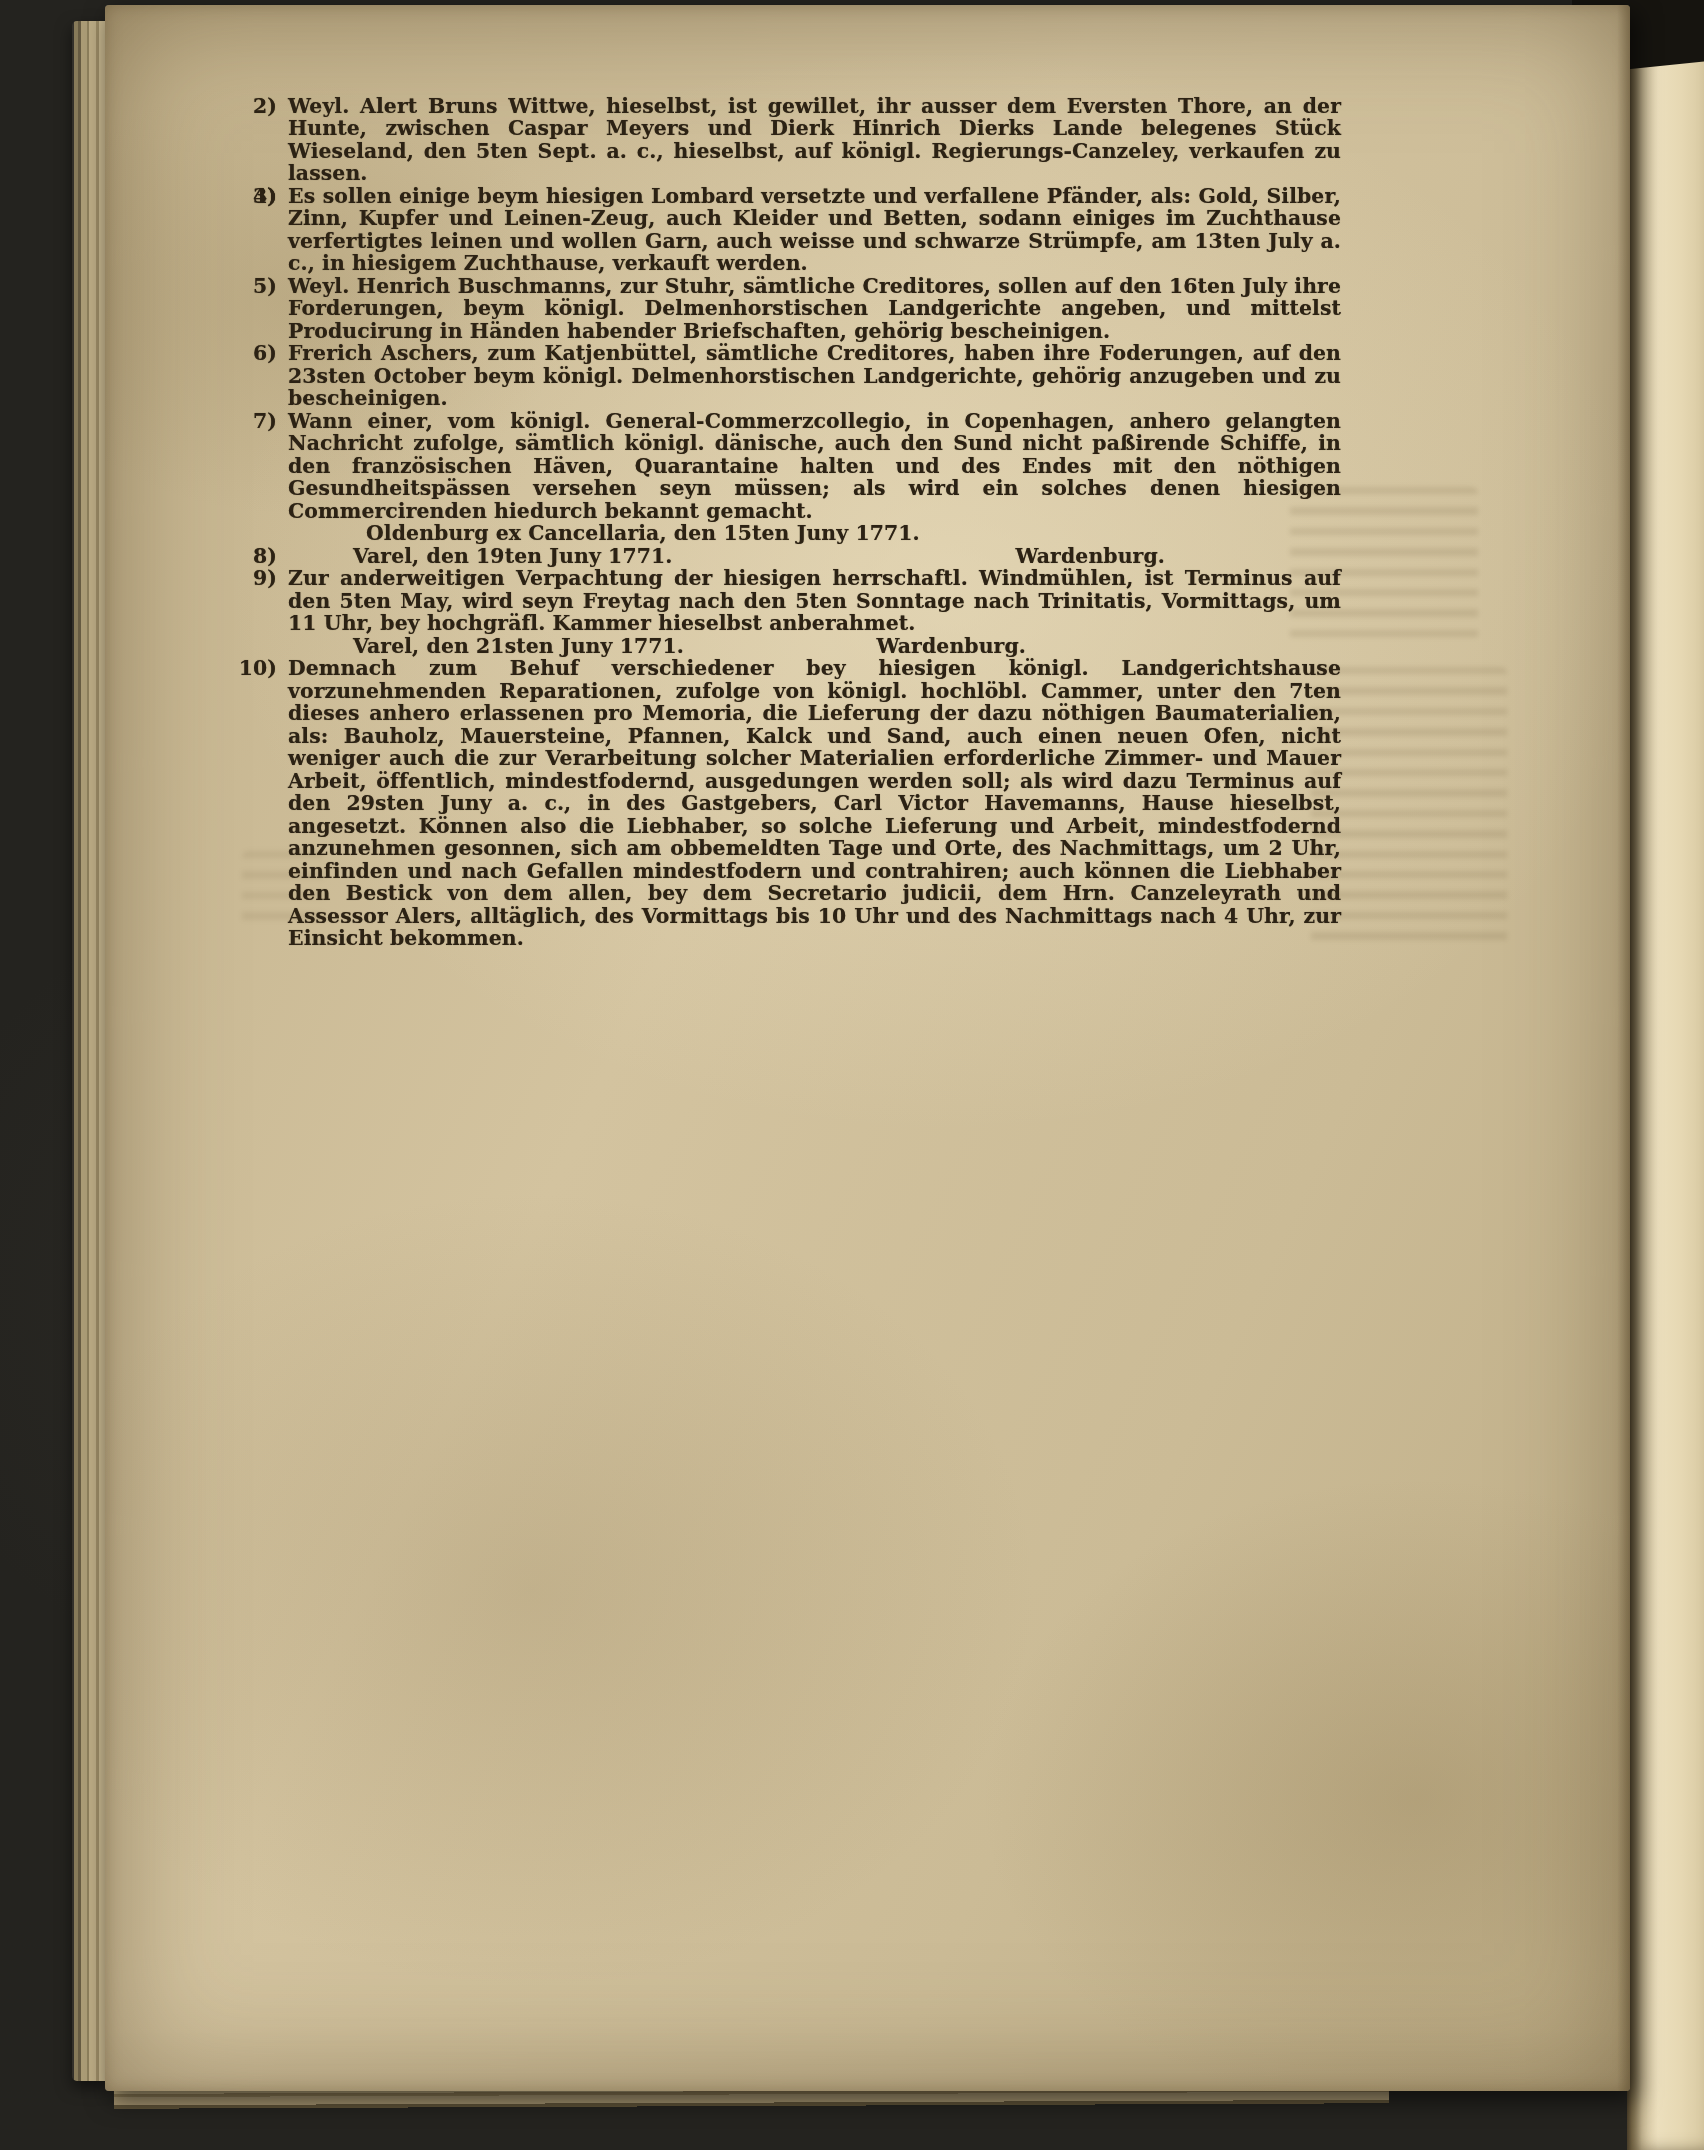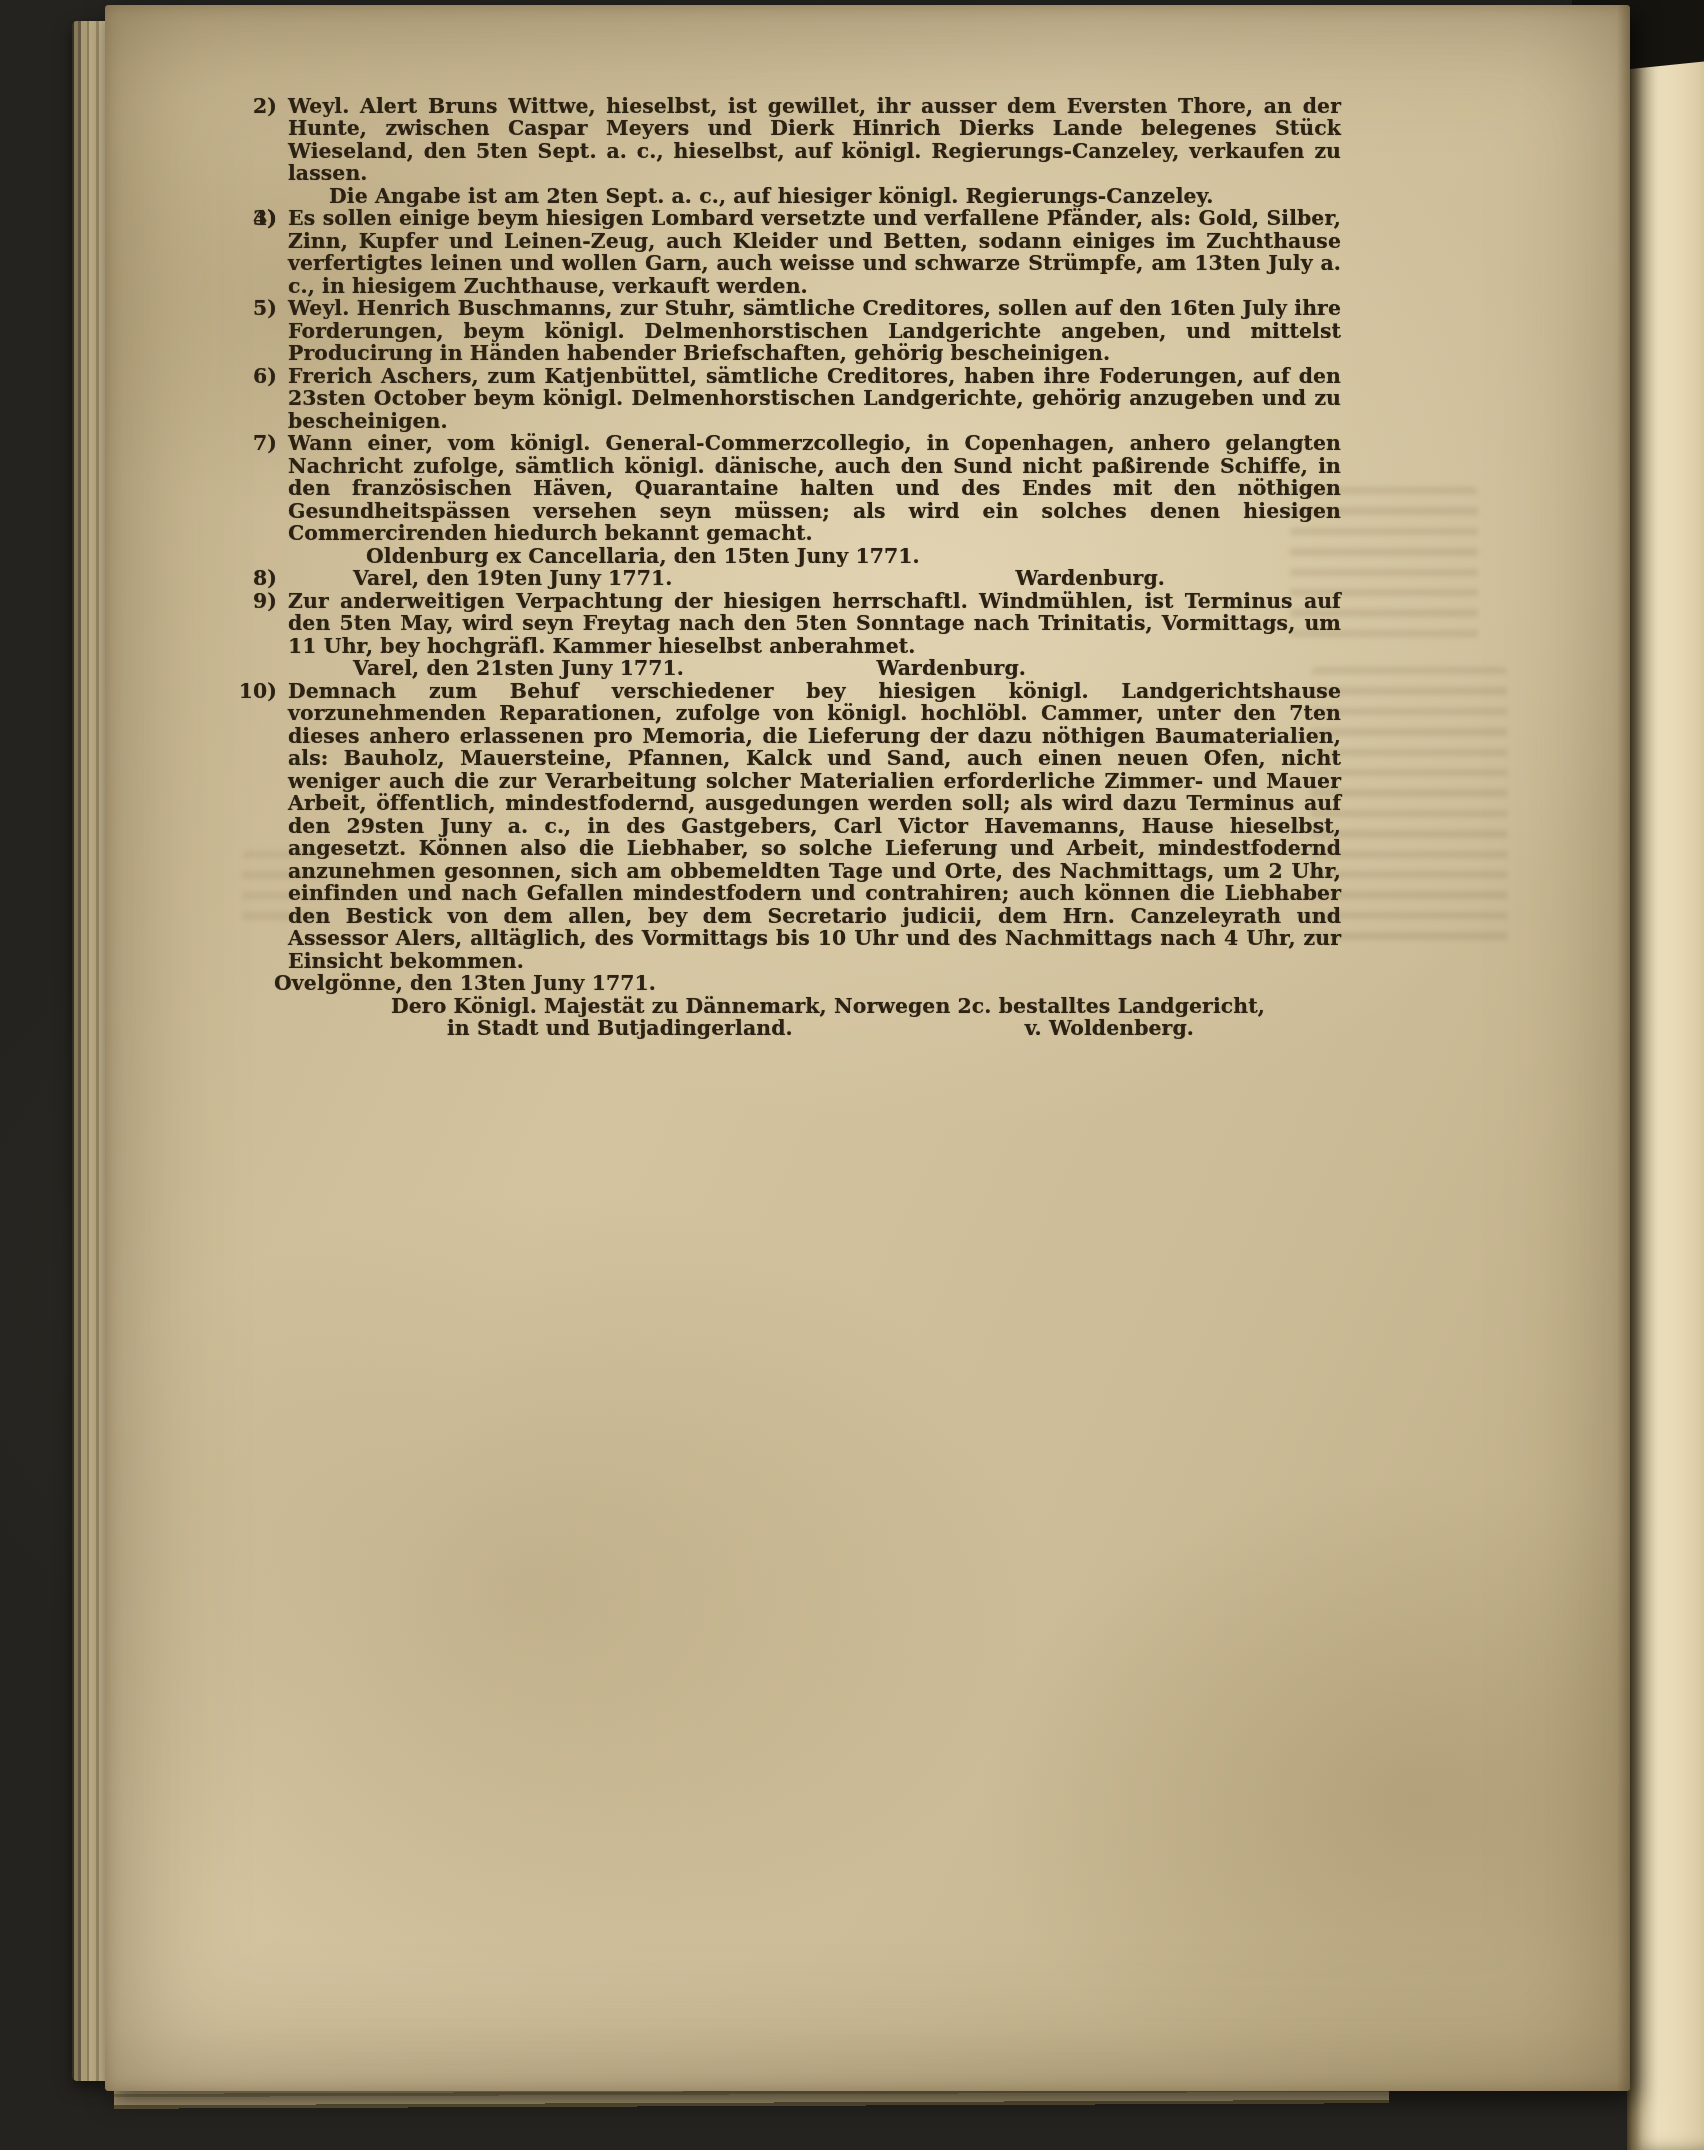--- a/index.html
+++ b/index.html
@@ -113,21 +113,20 @@
 
     <div class="ghost" style="left:1185px;top:482px;width:188px;height:155px;"></div>
     <div class="ghost" style="left:1206px;top:662px;width:196px;height:286px;"></div>
     <div class="ghost" style="left:137px;top:846px;width:82px;height:78px;opacity:.35;"></div>
 
     <div class="text-block">
 
       <div class="item">
         <span class="num">2)</span>
         <div class="body">Weyl. Alert Bruns Wittwe, hieselbst, ist gewillet, ihr ausser dem Eversten Thore, an der Hunte, zwischen Caspar Meyers und Dierk Hinrich Dierks Lande belegenes Stück Wieseland, den 5ten Sept. a. c., hieselbst, auf königl. Regierungs-Canzeley, verkaufen zu lassen.</div>
-        <div class="note">Die Angabe ist am 2ten Sept. a. c., auf hiesiger königl. Regierungs-Canzeley.</div>
       </div>
 
       <div class="item">
         <span class="num">3)</span>
       </div>
 
       <div class="item">
         <span class="num">4)</span>
         <div class="body">Es sollen einige beym hiesigen Lombard versetzte und verfallene Pfänder, als: Gold, Silber, Zinn, Kupfer und Leinen-Zeug, auch Kleider und Betten, sodann einiges im Zuchthause verfertigtes leinen und wollen Garn, auch weisse und schwarze Strümpfe, am 13ten July a. c., in hiesigem Zuchthause, verkauft werden.</div>
       </div>
@@ -163,25 +162,17 @@
           <span class="dl-left">Varel, den 21sten Juny 1771.</span>
           <span class="mr385">Wardenburg.</span>
         </div>
       </div>
 
       <div class="item">
         <span class="num">10)</span>
         <div class="body">Demnach zum Behuf verschiedener bey hiesigen königl. Landgerichtshause vorzunehmenden Reparationen, zufolge von königl. hochlöbl. Cammer, unter den 7ten dieses anhero erlassenen pro Memoria, die Lieferung der dazu nöthigen Baumaterialien, als: Bauholz, Mauersteine, Pfannen, Kalck und Sand, auch einen neuen Ofen, nicht weniger auch die zur Verarbeitung solcher Materialien erforderliche Zimmer- und Mauer Arbeit, öffentlich, mindestfodernd, ausgedungen werden soll; als wird dazu Terminus auf den 29sten Juny a. c., in des Gastgebers, Carl Victor Havemanns, Hause hieselbst, angesetzt. Können also die Liebhaber, so solche Lieferung und Arbeit, mindestfodernd anzunehmen gesonnen, sich am obbemeldten Tage und Orte, des Nachmittags, um 2 Uhr, einfinden und nach Gefallen mindestfodern und contrahiren; auch können die Liebhaber den Bestick von dem allen, bey dem Secretario judicii, dem Hrn. Canzeleyrath und Assessor Alers, alltäglich, des Vormittags bis 10 Uhr und des Nachmittags nach 4 Uhr, zur Einsicht bekommen.</div>
       </div>
 
-      <div class="closing">
-        <div class="closing-date">Ovelgönne, den 13ten Juny 1771.</div>
-        <div class="closing-auth">Dero Königl. Majestät zu Dännemark, Norwegen 2c. bestalltes Landgericht,</div>
-        <div class="closing-last">
-          <span class="auth2">in Stadt und Butjadingerland.</span>
-          <span class="sig">v. Woldenberg.</span>
-        </div>
-      </div>
 
     </div>
   </div>
 </div>
 
 
 </body></html>

